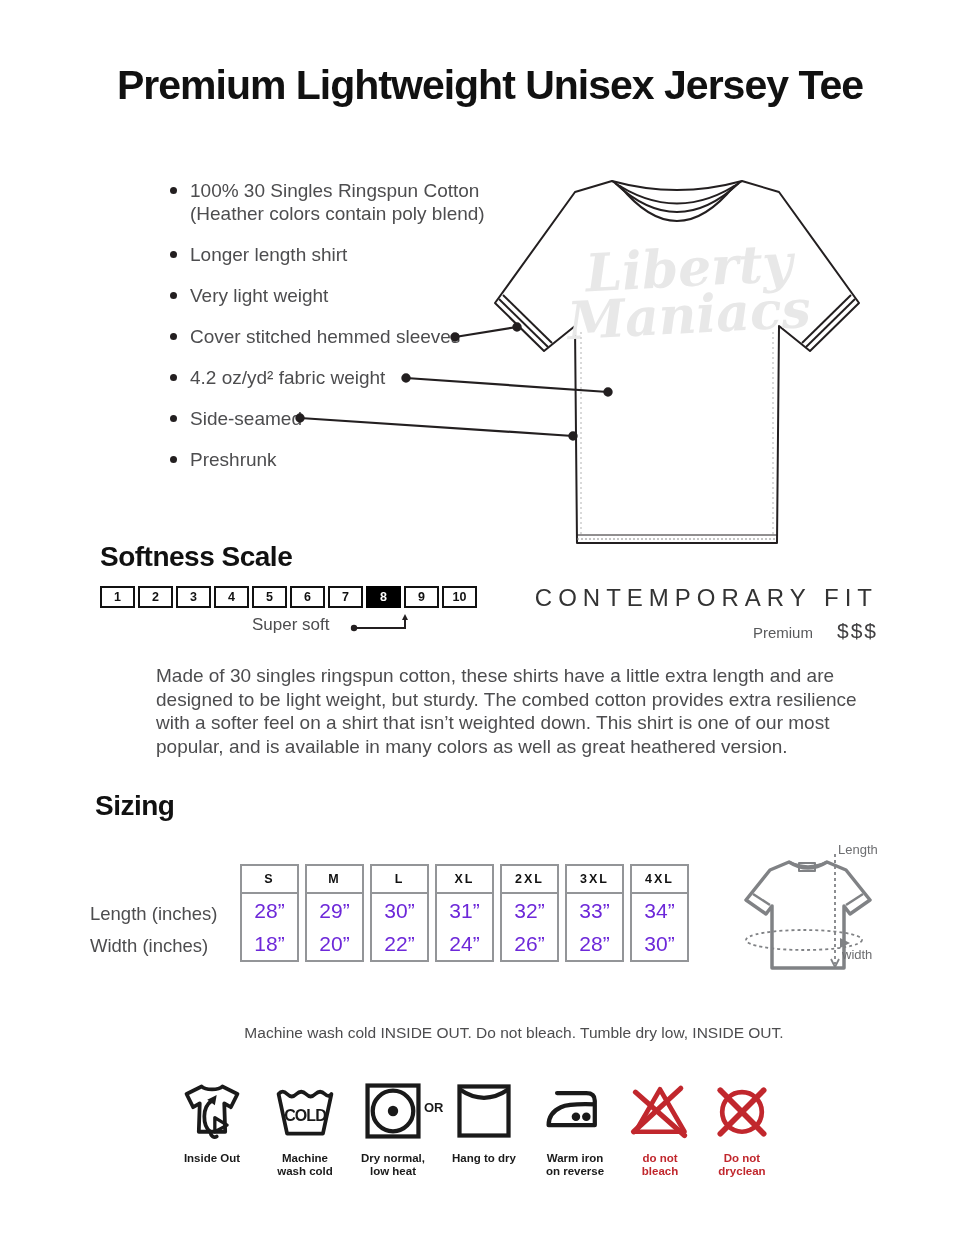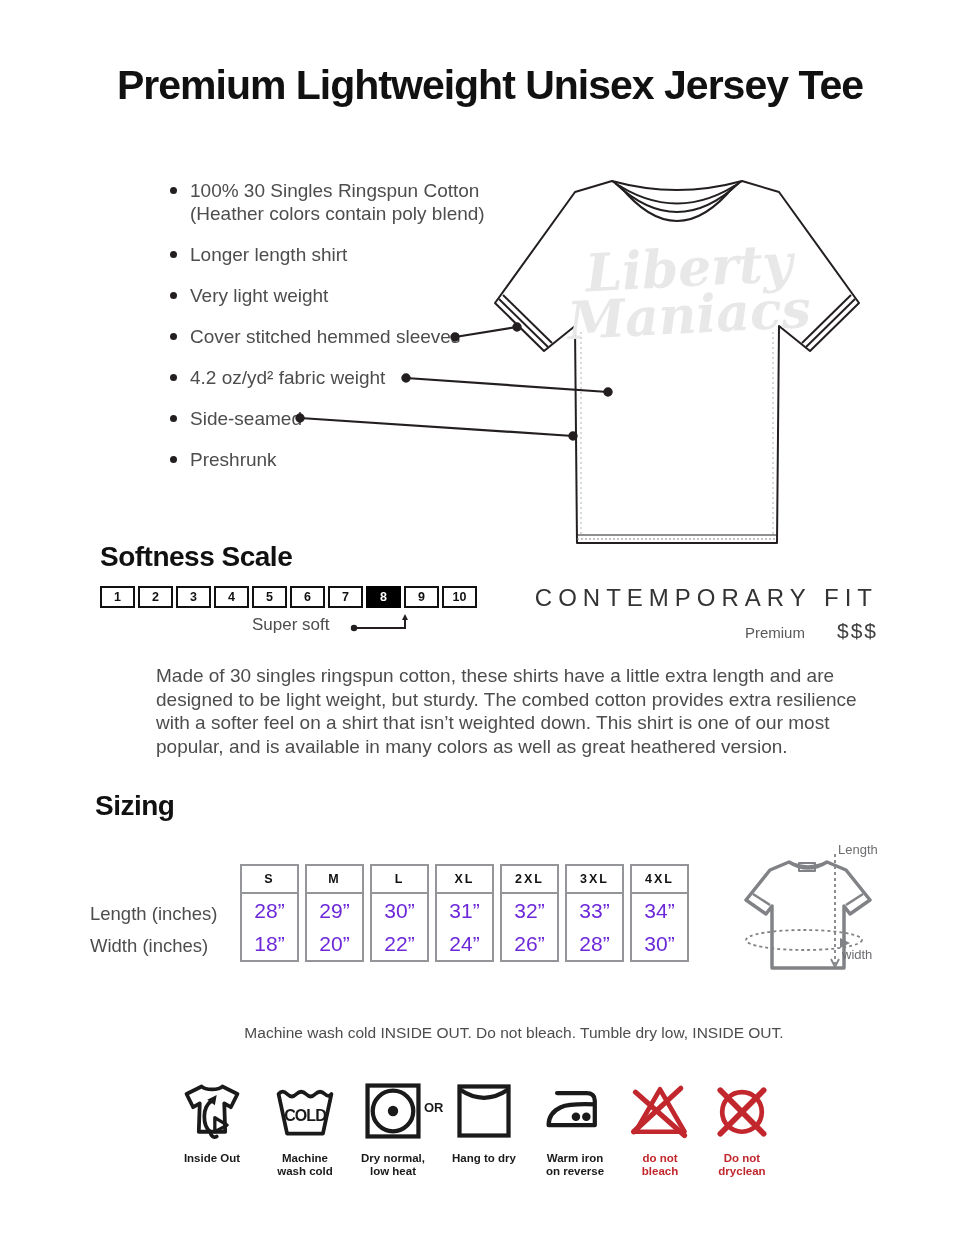--- a/index.html
+++ b/index.html
@@ -24,21 +24,21 @@
   .scale .box { width:35px; height:22px; border:2.5px solid #111; background:#fff;
                 display:flex; align-items:center; justify-content:center;
                 font-size:12.5px; font-weight:bold; color:#111; }
   .scale .box.active { background:#000; border-color:#000; color:#fff; }
   .supersoft { position:absolute; left:252px; top:613px; display:flex; align-items:flex-end; gap:19px; }
   .supersoft .lbl { font-size:17px; font-weight:300; color:#4d4d4f; }
 
   
   .fit { position:absolute; right:102px; top:584px; text-align:right; }
   .fit .line1 { font-size:24px; font-weight:300; letter-spacing:6px; color:#333; white-space:nowrap; }
-  .fit .line2 { margin-top:7px; display:flex; justify-content:flex-end; align-items:baseline; gap:32px; }
+  .fit .line2 { margin-top:7px; display:flex; justify-content:flex-end; align-items:baseline; gap:24px; }
   .fit .premium { font-size:15px; font-weight:300; color:#58595b; }
   .fit .price { font-size:21px; font-weight:300; letter-spacing:2px; color:#414042; }
 
   .description { position:absolute; left:156px; top:664px; width:716px;
                  font-size:19px; line-height:23.5px; font-weight:300; color:#4d4d4f; }
 
   
   .sizing-heading { position:absolute; left:95px; top:790px; font-size:28px; font-weight:bold; letter-spacing:-0.5px; color:#111; }
   .row-labels { position:absolute; left:90px; top:898px; font-size:18.5px; font-weight:400; color:#4d4d4f; }
   .row-labels div { height:32px; line-height:32px; }

